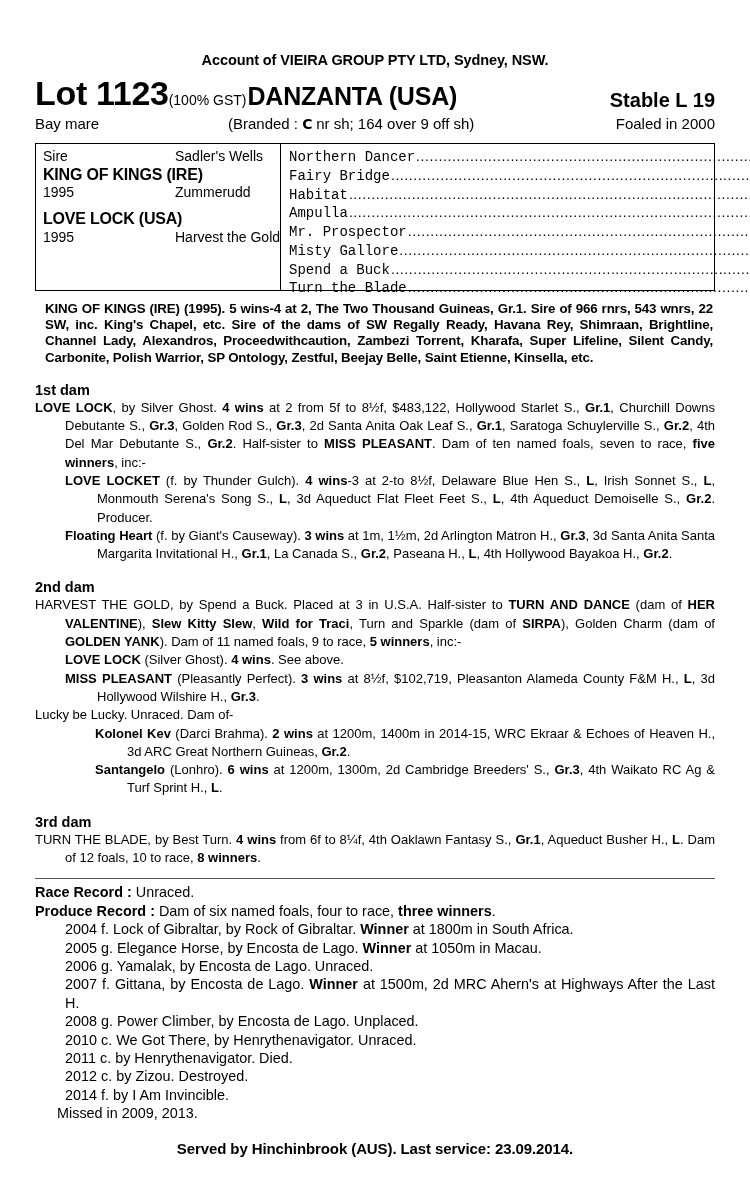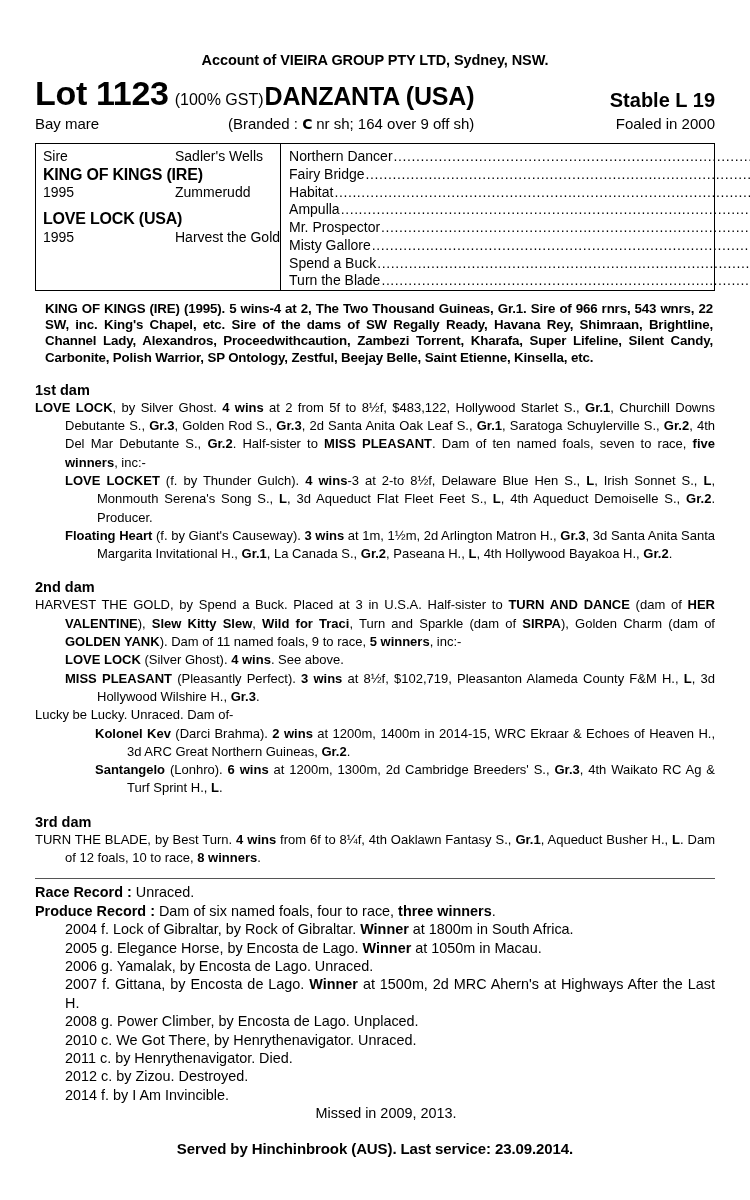--- a/index.html
+++ b/index.html
@@ -36,23 +36,22 @@
     margin-top: 6px;
     position: relative;
   }
   .lot-no {
     font-size: 34px;
     font-weight: bold;
     letter-spacing: -0.3px;
     white-space: nowrap;
   }
   .gst {
-    font-size: 16px;
+    font-size: 14px;
     font-weight: normal;
-    margin-left: 6px;
     white-space: nowrap;
   }
   .horse-name {
     font-size: 25px;
     font-weight: bold;
     letter-spacing: -0.2px;
     margin-left: 1px;
     white-space: nowrap;
   }
   .stable {
@@ -125,21 +124,21 @@
   }
   .ped-gap { height: 8px; }
 
   .leader-line {
     display: flex;
     align-items: baseline;
     font-size: 14px;
     line-height: 17.75px;
     white-space: nowrap;
   }
-  .leader-line .lead-a { flex: none; }
+  .leader-line .lead-a { flex: none; font-family: Liberation Mono, monospace; }
   .leader-line .dots {
     flex: 1 1 auto;
     overflow: hidden;
     white-space: nowrap;
     margin: 0 1px;
     letter-spacing: 0.6px;
   }
 
   
   .sire-summary {
@@ -187,21 +186,20 @@
     line-height: 18.4px;
     margin-left: 30px;
     text-indent: 0;
     text-align: justify;
   }
   .produce-item.just { text-align: justify; }
   .missed {
     font-size: 14.4px;
     line-height: 18.4px;
     margin-left: 22px;
-    text-align: center;
   }
   .served {
     text-align: center;
     font-size: 15px;
     font-weight: bold;
     margin-top: 17px;
     letter-spacing: -0.1px;
   }
 </style>
 </head>

